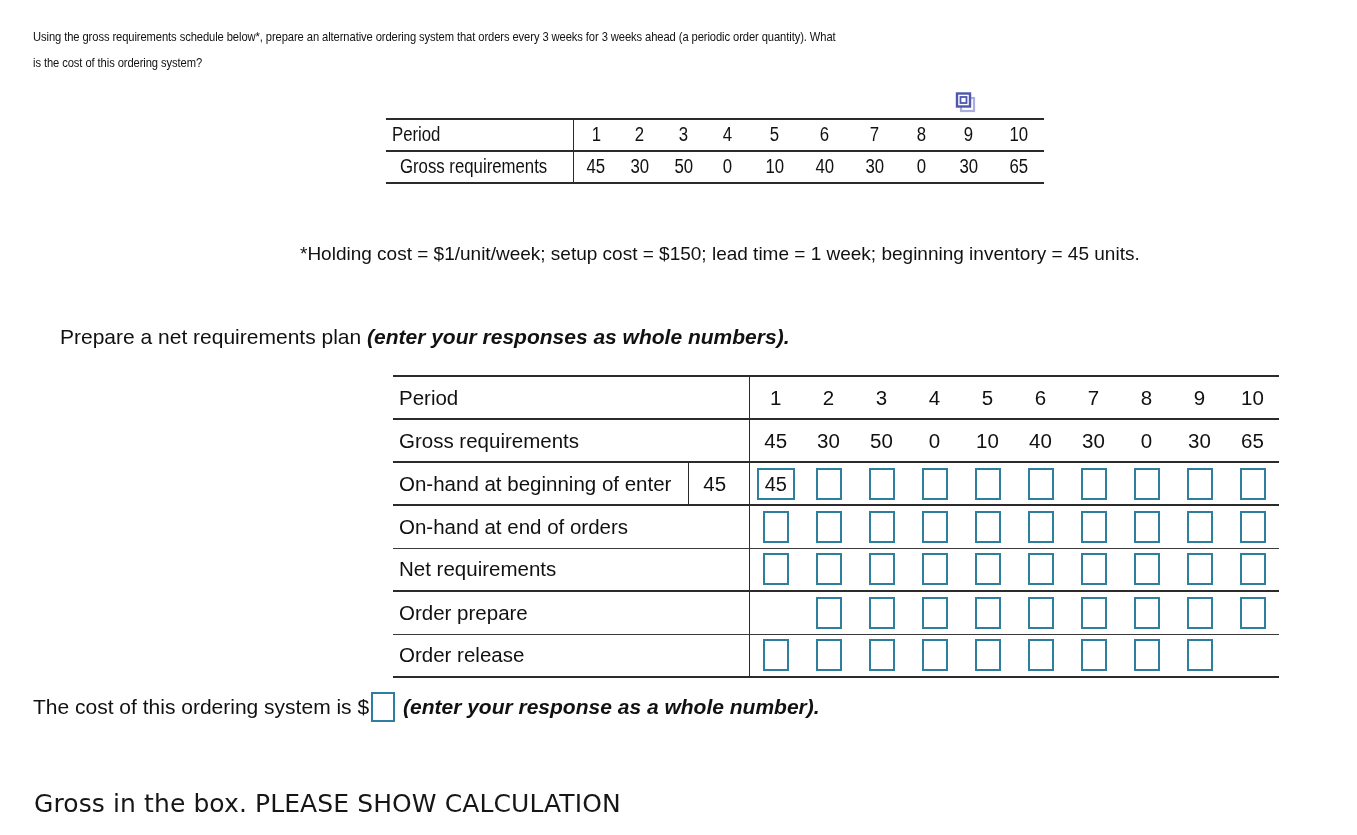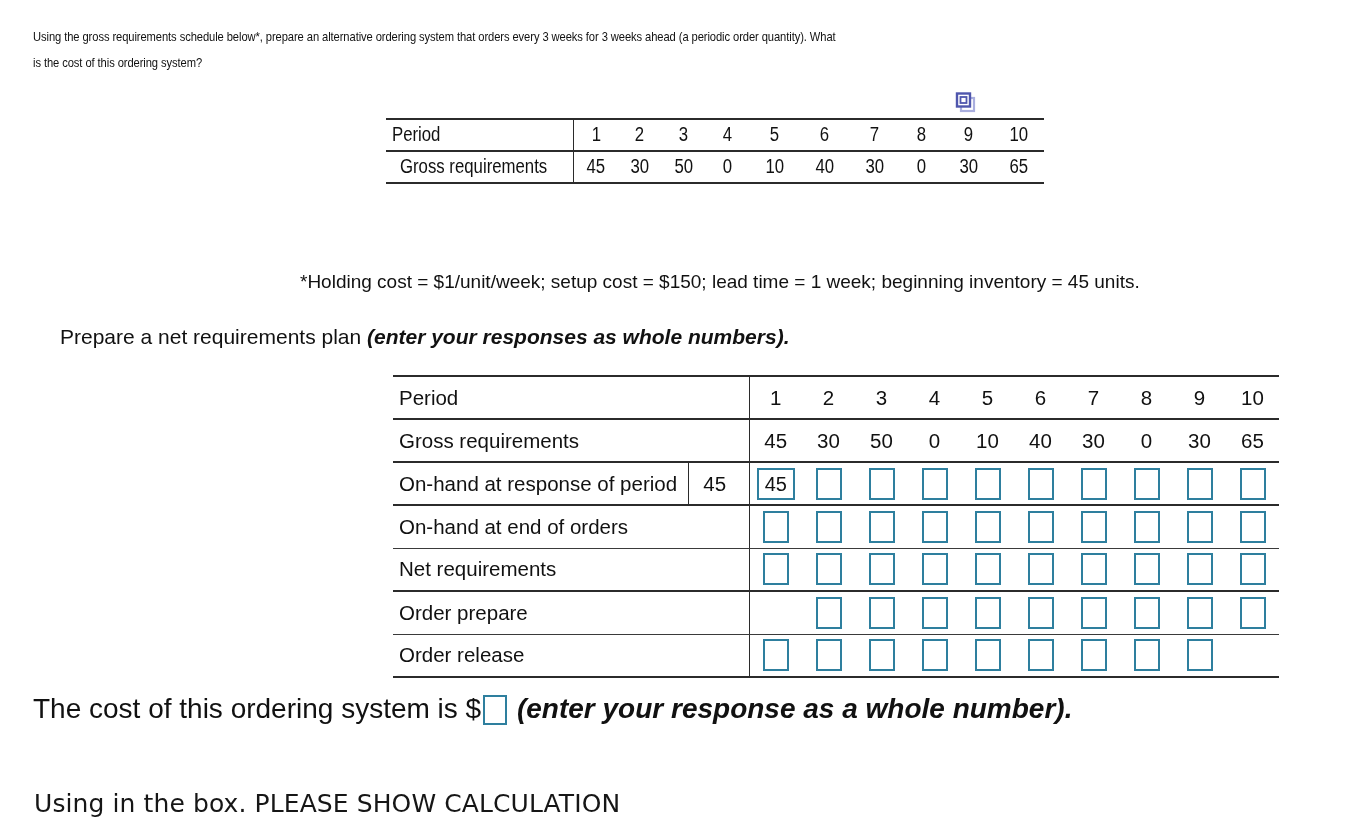--- a/index.html
+++ b/index.html
@@ -72,21 +72,20 @@
     height: 22px;
     cursor: pointer;
   }
 
   #footnote {
     position: absolute;
     left: 300px;
     top: 243px;
     font-size: 19px;
     white-space: nowrap;
-    margin-top: 28px;
   }
 
   #prepare-line {
     position: absolute;
     left: 60px;
     top: 325px;
     font-size: 21px;
     white-space: nowrap;
   }
   #prepare-line i { font-weight: bold; }
@@ -138,21 +137,21 @@
     text-align: center;
     color: #111;
     cursor: text;
   }
   .ibox.filled { width: 38px; }
 
   #cost-line {
     position: absolute;
     left: 33px;
     top: 693px;
-    font-size: 28px;
+    font-size: 21px;
     white-space: nowrap;
   }
   #cost-line i { font-style: italic; font-weight: bold; }
   #cost-line .ibox {
     width: 24px;
     height: 30px;
     margin: 0 2px;
     position: relative;
     top: -1px;
   }
@@ -251,21 +250,21 @@
           <td class="pcol">50</td>
           <td class="pcol">0</td>
           <td class="pcol">10</td>
           <td class="pcol">40</td>
           <td class="pcol">30</td>
           <td class="pcol">0</td>
           <td class="pcol">30</td>
           <td class="pcol">65</td>
         </tr>
         <tr class="line-strong">
-          <td class="rowlabel">On-hand at response of period</td>
+          <td class="rowlabel">On-hand at beginning of enter</td>
           <td class="seed">45</td>
           <td class="gap"></td>
           <td class="pcol"><span class="ibox filled">45</span></td>
           <td class="pcol"><span class="ibox"></span></td>
           <td class="pcol"><span class="ibox"></span></td>
           <td class="pcol"><span class="ibox"></span></td>
           <td class="pcol"><span class="ibox"></span></td>
           <td class="pcol"><span class="ibox"></span></td>
           <td class="pcol"><span class="ibox"></span></td>
           <td class="pcol"><span class="ibox"></span></td>
@@ -333,13 +332,13 @@
           <td class="pcol"></td>
         </tr>
       </tbody>
     </table>
 </div>
 
 <div id="cost-line">
   <span class="cond"><span>The cost of this ordering system is $</span><span class="ibox"></span> <i>(enter your response as a whole number).</i></span>
 </div>
 
-<div id="bottom-note">Using in the box. PLEASE SHOW CALCULATION</div>
+<div id="bottom-note">Gross in the box. PLEASE SHOW CALCULATION</div>
 
 </body></html>

